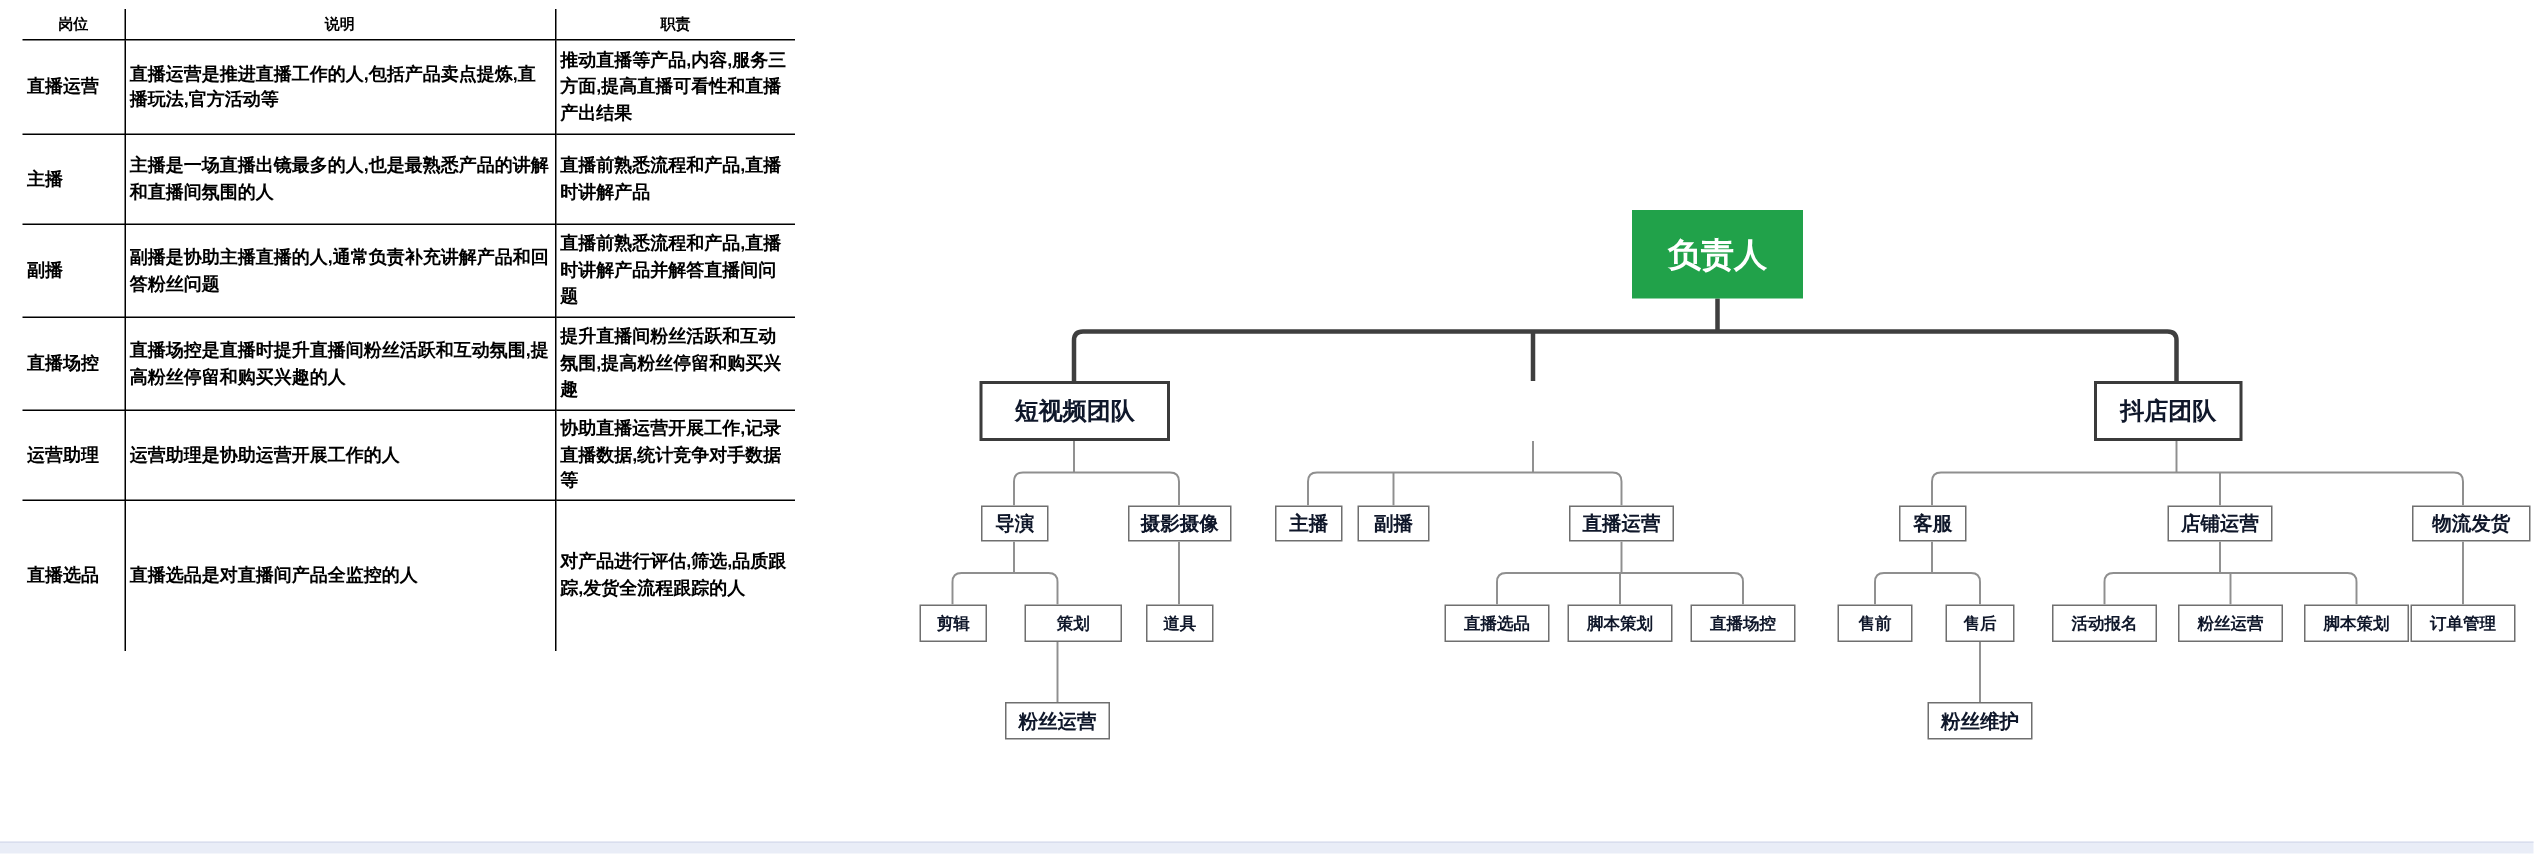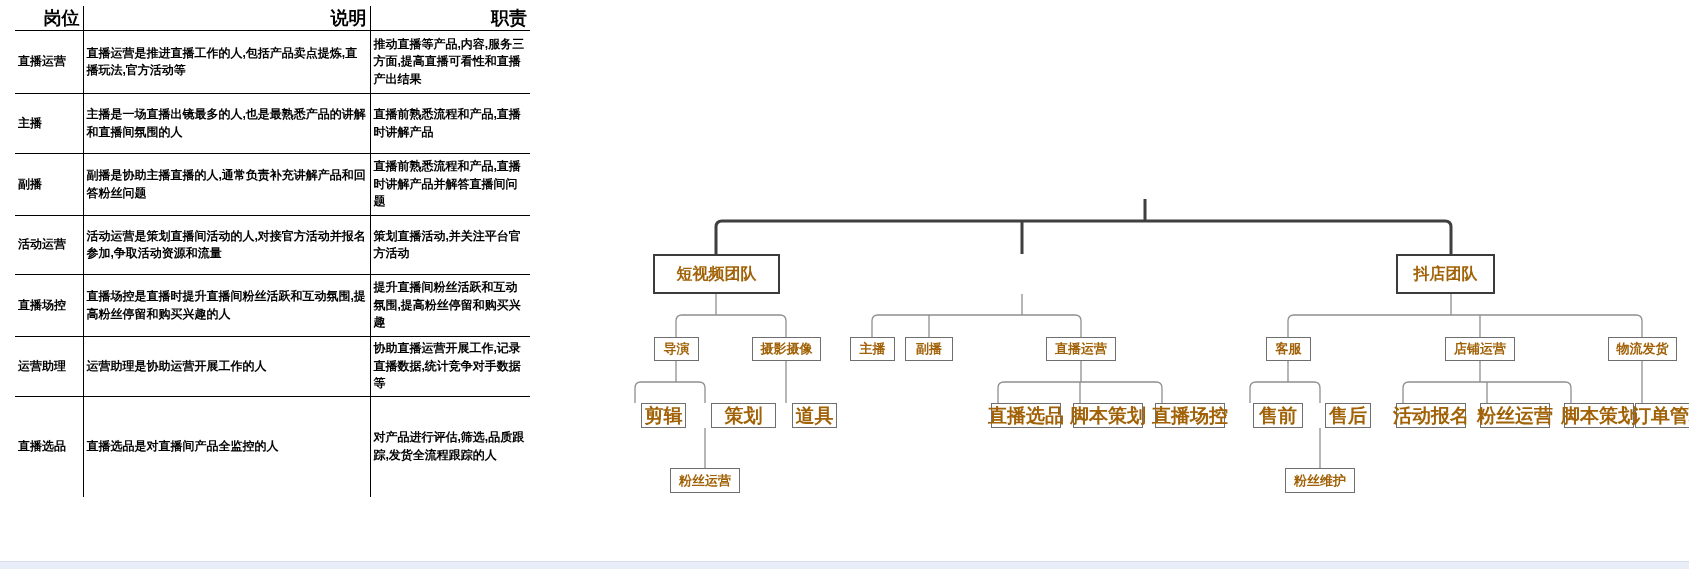--- a/index.html
+++ b/index.html
@@ -4,36 +4,36 @@
 <style>
   html,body{margin:0;padding:0;background:#fff;}
   body{width:1689px;height:569px;overflow:hidden;position:relative;
        font-family:"Liberation Sans",sans-serif;color:#000;}
   .stage{position:absolute;inset:0;width:1689px;height:569px;}
 
   
   .table-wrap{position:absolute;left:15px;top:6px;}
   table.roles{border-collapse:collapse;table-layout:fixed;width:515px;
               font-size:12px;font-weight:bold;color:#000;}
-  table.roles th{border-bottom:1px solid #000;text-align:right;height:20px;
-                 padding:0 3px;font-weight:bold;font-size:18px;font-family:Liberation Mono, monospace;}
+  table.roles th{border-bottom:1px solid #000;text-align:center;height:20px;
+                 padding:0 3px;font-weight:bold;font-size:10px;font-family:Liberation Mono, monospace;}
   table.roles td{padding:2px 3px;vertical-align:middle;line-height:1.45;
                  word-break:break-all;}
   table.roles .vline{border-right:1px solid #000;}
   table.roles tbody tr:not(.last) td{border-bottom:1px solid #000;}
 
   
   .node{position:absolute;background:#fff;display:flex;align-items:center;
         justify-content:center;font-weight:bold;text-align:center;
-        white-space:nowrap;box-sizing:border-box;color:#a16207;}
+        white-space:nowrap;box-sizing:border-box;color:#0f172a;}
   .lvl1{height:59px;background:var(--green,#21a24a);color:#fff;
         font-size:22px;border:none;}
   .lvl2{height:40px;border:2px solid #3b3b3b;font-size:16px;}
   .lvl3{height:24px;border:1px solid #6f6f6f;font-size:13px;}
-  .lvl4{height:25px;border:1px solid #6f6f6f;font-size:19px;margin-left:28px;}
+  .lvl4{height:25px;border:1px solid #6f6f6f;font-size:11px;}
   .lvl5{height:25px;border:1px solid #6f6f6f;font-size:13px;}
 
   svg.connectors{position:absolute;left:0;top:0;pointer-events:none;}
   svg.connectors path{fill:none;}
   svg.connectors path.thick{stroke:var(--thick,#3f3f3f);stroke-width:3;}
   svg.connectors path.thin{stroke:var(--thin,#8f8f8f);stroke-width:1.3;}
 
   
   .bottom-bar{position:absolute;left:0;right:0;bottom:0;height:7px;
               background:var(--bottombar,#e9edf7);border-top:1px solid #d9deee;}
@@ -66,25 +66,20 @@
         <tr style="height:60px">
           <td class="vline">主播</td>
           <td class="vline">主播是一场直播出镜最多的人,也是最熟悉产品的讲解和直播间氛围的人</td>
           <td>直播前熟悉流程和产品,直播时讲解产品</td>
         </tr>
         <tr style="height:62px">
           <td class="vline">副播</td>
           <td class="vline">副播是协助主播直播的人,通常负责补充讲解产品和回答粉丝问题</td>
           <td>直播前熟悉流程和产品,直播时讲解产品并解答直播间问题</td>
         </tr>
-        <tr style="height:59px">
-          <td class="vline">活动运营</td>
-          <td class="vline">活动运营是策划直播间活动的人,对接官方活动并报名参加,争取活动资源和流量</td>
-          <td>策划直播活动,并关注平台官方活动</td>
-        </tr>
         <tr style="height:62px">
           <td class="vline">直播场控</td>
           <td class="vline">直播场控是直播时提升直播间粉丝活跃和互动氛围,提高粉丝停留和购买兴趣的人</td>
           <td>提升直播间粉丝活跃和互动氛围,提高粉丝停留和购买兴趣</td>
         </tr>
         <tr style="height:60px">
           <td class="vline">运营助理</td>
           <td class="vline">运营助理是协助运营开展工作的人</td>
           <td>协助直播运营开展工作,记录直播数据,统计竞争对手数据等</td>
         </tr>
@@ -105,32 +100,33 @@
       <path d="M 676 361 L 676 382 M 635 403 L 635 388 Q 635 382 641 382 L 699 382 Q 705 382 705 388 L 705 403" class="thin"></path>
       <path d="M 786 361 L 786 403" class="thin"></path>
       <path d="M 1081 361 L 1081 382 M 998 403 L 998 388 Q 998 382 1004 382 L 1156 382 Q 1162 382 1162 388 L 1162 403 M 1080 382 L 1080 403" class="thin"></path>
       <path d="M 1288 361 L 1288 382 M 1250 403 L 1250 388 Q 1250 382 1256 382 L 1314 382 Q 1320 382 1320 388 L 1320 403" class="thin"></path>
       <path d="M 1480 361 L 1480 382 M 1403 403 L 1403 388 Q 1403 382 1409 382 L 1565 382 Q 1571 382 1571 388 L 1571 403 M 1487 382 L 1487 403" class="thin"></path>
       <path d="M 1642 361 L 1642 403" class="thin"></path>
       <path d="M 705 428 L 705 468" class="thin"></path>
       <path d="M 1320 428 L 1320 468" class="thin"></path>
     </svg>
 
+  <div class="node lvl1" style="left:1088px;top:140px;width:114px">负责人</div>
 
   <div class="node lvl2" style="left:653px;top:254px;width:127px">短视频团队</div>
   <div class="node lvl2" style="left:1396px;top:254px;width:99px">抖店团队</div>
 
   <div class="node lvl3" style="left:654px;top:337px;width:45px">导演</div>
   <div class="node lvl3" style="left:752px;top:337px;width:69px">摄影摄像</div>
   <div class="node lvl3" style="left:850px;top:337px;width:45px">主播</div>
   <div class="node lvl3" style="left:905px;top:337px;width:48px">副播</div>
   <div class="node lvl3" style="left:1046px;top:337px;width:70px">直播运营</div>
   <div class="node lvl3" style="left:1266px;top:337px;width:45px">客服</div>
   <div class="node lvl3" style="left:1445px;top:337px;width:70px">店铺运营</div>
-  <div class="node lvl3" style="left:1608px;top:337px;width:69px">物流发货</div>
+  <div class="node lvl3" style="left:1608px;top:337px;width:79px">物流发货</div>
 
   <div class="node lvl4" style="left:613px;top:403px;width:45px">剪辑</div>
   <div class="node lvl4" style="left:683px;top:403px;width:65px">策划</div>
   <div class="node lvl4" style="left:764px;top:403px;width:45px">道具</div>
   <div class="node lvl4" style="left:963px;top:403px;width:70px">直播选品</div>
   <div class="node lvl4" style="left:1045px;top:403px;width:70px">脚本策划</div>
   <div class="node lvl4" style="left:1127px;top:403px;width:70px">直播场控</div>
   <div class="node lvl4" style="left:1225px;top:403px;width:50px">售前</div>
   <div class="node lvl4" style="left:1297px;top:403px;width:46px">售后</div>
   <div class="node lvl4" style="left:1368px;top:403px;width:70px">活动报名</div>

